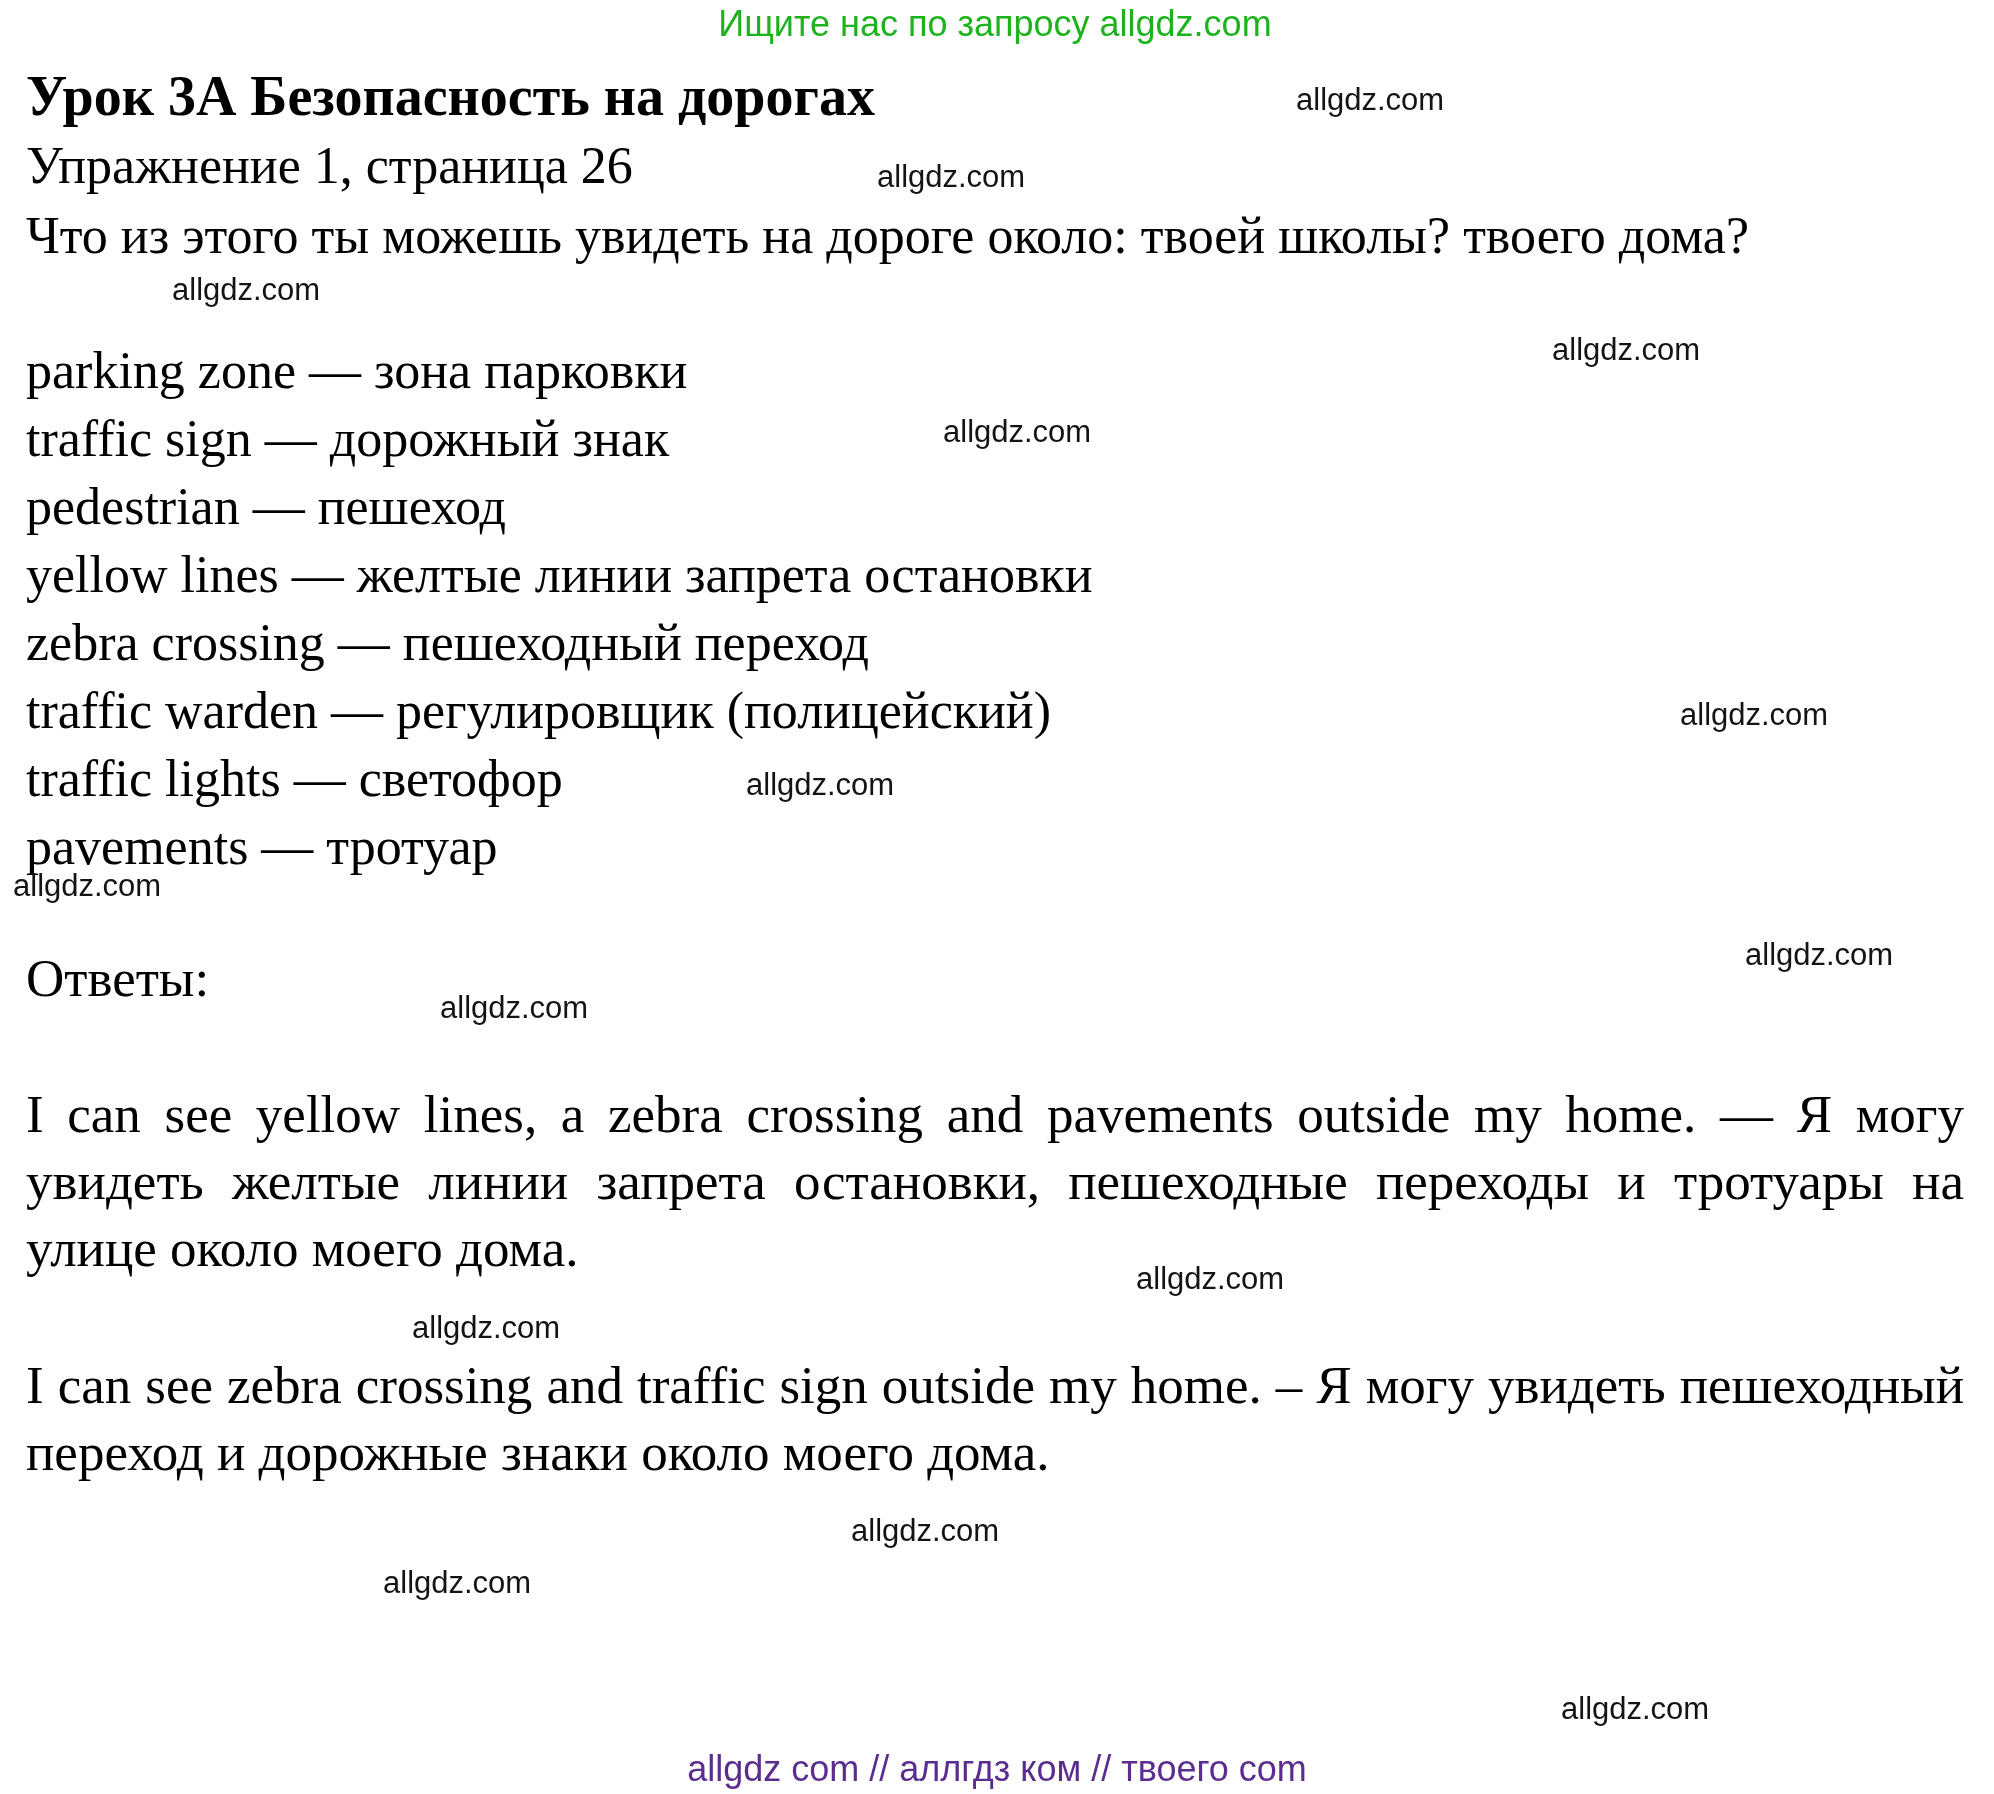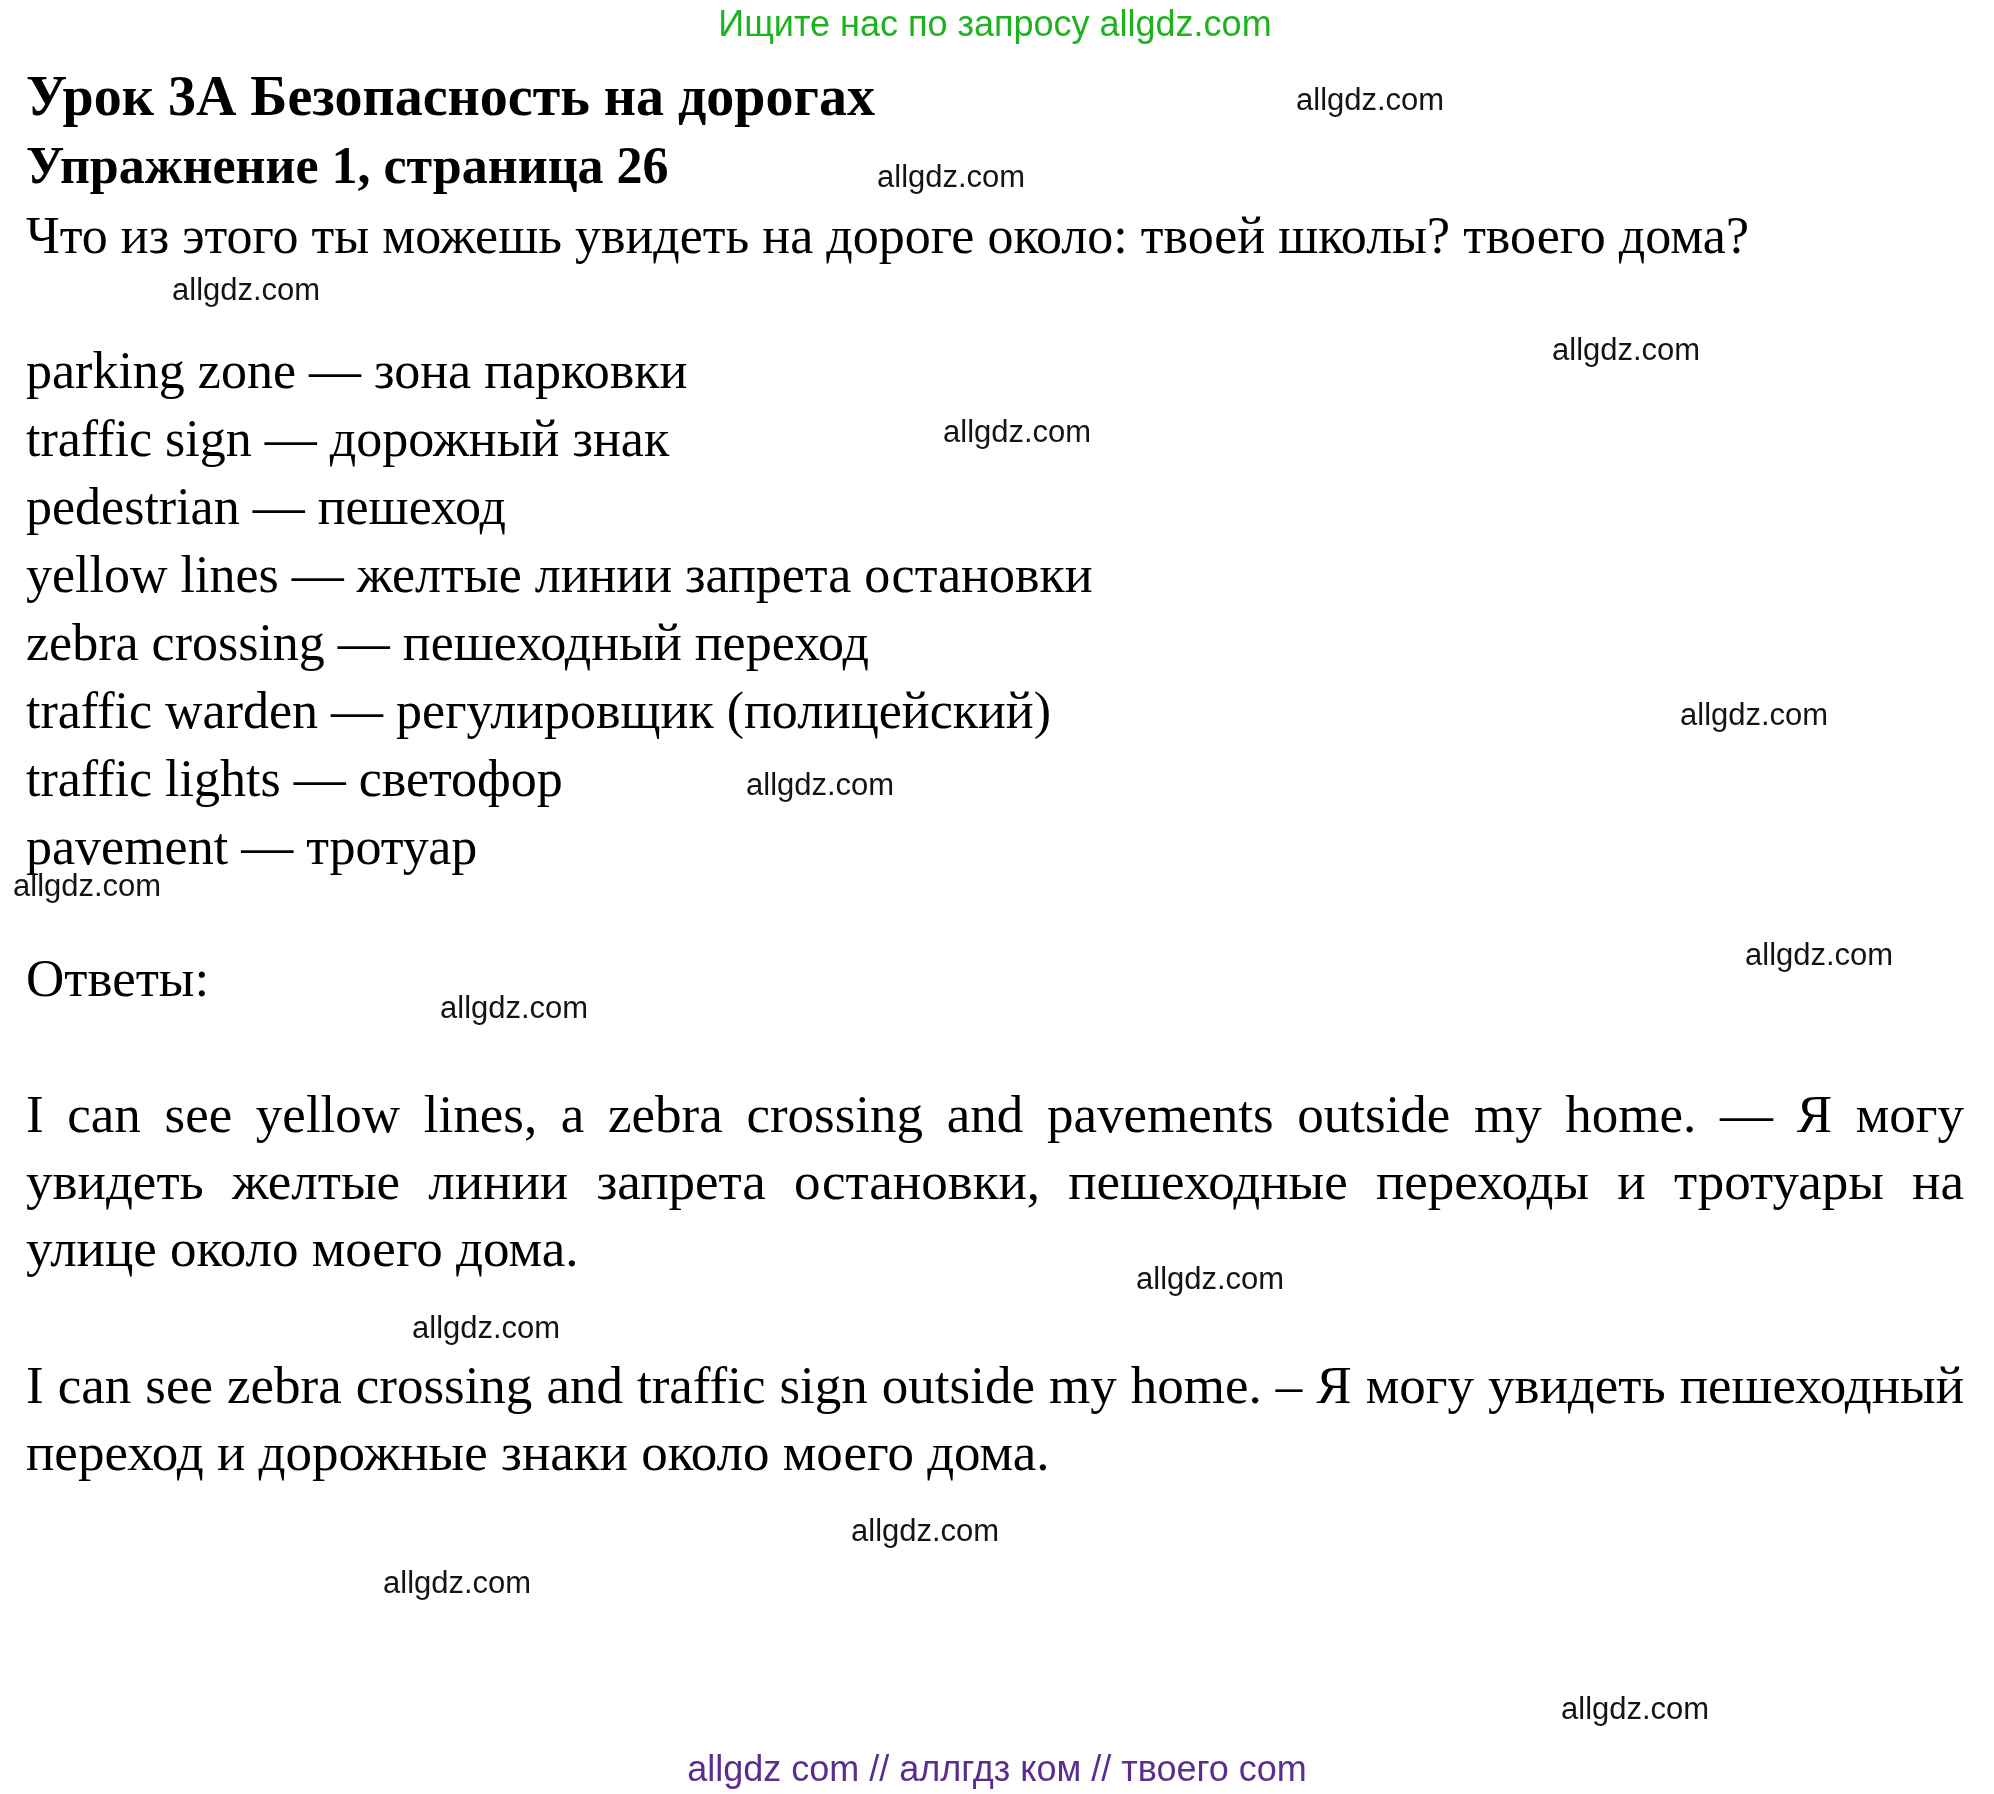--- a/index.html
+++ b/index.html
@@ -37,21 +37,21 @@
   h1.title {
     margin: 22px 0 0 0;
     font-size: 56px;
     line-height: 59px;
     font-weight: bold;
   }
   h2.subtitle {
     margin: 10px 0 0 0;
     font-size: 52px;
     line-height: 59px;
-    font-weight: bold;
+    font-weight: normal;
   }
   .task {
     margin: 8px 0 0 0;
     font-size: 52px;
     line-height: 66px;
     white-space: nowrap;
   }
   .vocab {
     margin-top: 68px;
   }
@@ -102,21 +102,21 @@
     <h2 class="subtitle">Упражнение 1, страница 26</h2>
     <p class="task">Что из этого ты можешь увидеть на дороге около: твоей школы? твоего дома?</p>
     <div class="vocab" id="vocab">
         <div class="vocab-line">parking zone — зона парковки</div>
         <div class="vocab-line">traffic sign — дорожный знак</div>
         <div class="vocab-line">pedestrian — пешеход</div>
         <div class="vocab-line">yellow lines — желтые линии запрета остановки</div>
         <div class="vocab-line">zebra crossing — пешеходный переход</div>
         <div class="vocab-line">traffic warden — регулировщик (полицейский)</div>
         <div class="vocab-line">traffic lights — светофор</div>
-        <div class="vocab-line">pavement — тротуар</div>
+        <div class="vocab-line">pavements — тротуар</div>
       </div>
     <p class="answers-label">Ответы:</p>
     <div id="answers">
         <p class="answer">I can see yellow lines, a zebra crossing and pavements outside my home. — Я могу увидеть желтые линии запрета остановки, пешеходные переходы и тротуары на улице около моего дома.</p>
         <p class="answer">I can see zebra crossing and traffic sign outside my home. – Я могу увидеть пешеходный переход и дорожные знаки около моего дома.</p>
       </div>
   </div>
 
   <span class="wm" style="left:1296px; top:82px">allgdz.com</span>
   <span class="wm" style="left:877px;  top:159px">allgdz.com</span>

